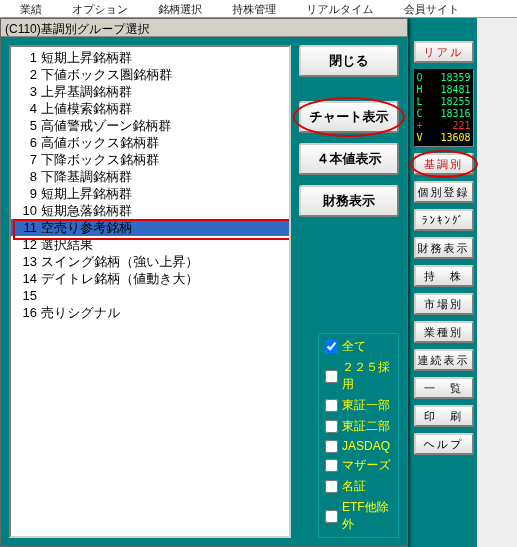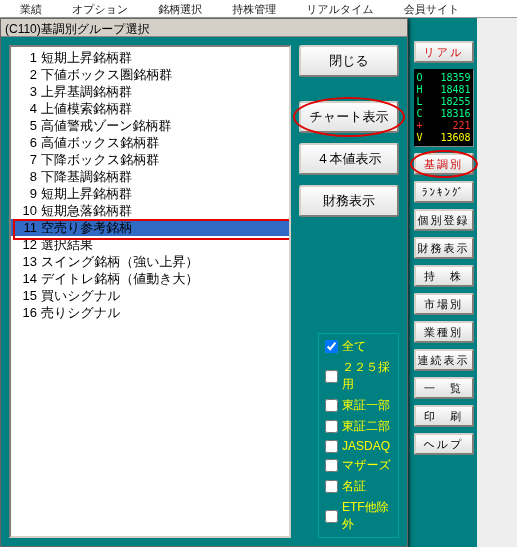--- a/index.html
+++ b/index.html
@@ -88,20 +88,21 @@
     height: 32px;
     background: linear-gradient(#fefefe,#e4e4e4);
     border: 2px outset #d4d0c8;
     border-radius: 3px;
     font-size: 13px;
     cursor: pointer;
     display: flex;
     align-items: center;
     justify-content: center;
     color: #000;
+    font-weight: bold;
   }
   .spacer-sm { height: 4px; }
   .checkbox-panel {
     margin-top: auto;
     background: #008080;
     border: 1px solid #00a0a0;
     padding: 4px 6px;
     display: flex;
     flex-direction: column;
     gap: 4px;
@@ -228,21 +229,20 @@
           <div class="list-item">
             <span class="num">13</span>
             <span>スイング銘柄（強い上昇）</span>
           </div>
           <div class="list-item">
             <span class="num">14</span>
             <span>デイトレ銘柄（値動き大）</span>
           </div>
           <div class="list-item">
             <span class="num">15</span>
-            <span>買いシグナル</span>
           </div>
           <div class="list-item">
             <span class="num">16</span>
             <span>売りシグナル</span>
           </div>
         </div>
       <div class="btn-col">
         <div class="winbtn">閉じる</div>
         <div class="spacer-sm"></div>
         <div style="position:relative">
@@ -314,22 +314,22 @@
         </div>
         <div class="ticker-row">
           <span style="color: rgb(255, 255, 0);">V</span>
           <span style="color: rgb(255, 255, 0);">13608</span>
         </div>
       </div>
     <div style="position:relative;width:60px;height:22px">
       <div class="side-btn red" style="width:60px">基調別</div>
       <div class="highlight-ellipse" style="left:-4px;top:-3px;width:68px;height:28px"></div>
     </div>
+    <div class="side-btn">個別登録</div>
     <div class="side-btn">ﾗﾝｷﾝｸﾞ</div>
-    <div class="side-btn">個別登録</div>
     <div class="side-btn">財務表示</div>
     <div class="side-btn">持　株</div>
     <div class="side-btn">市場別</div>
     <div class="side-btn">業種別</div>
     <div class="side-btn">連続表示</div>
     <div class="side-btn">一　覧</div>
     <div class="side-btn">印　刷</div>
     <div class="side-btn">ヘルプ</div>
   </div>
 </div>

